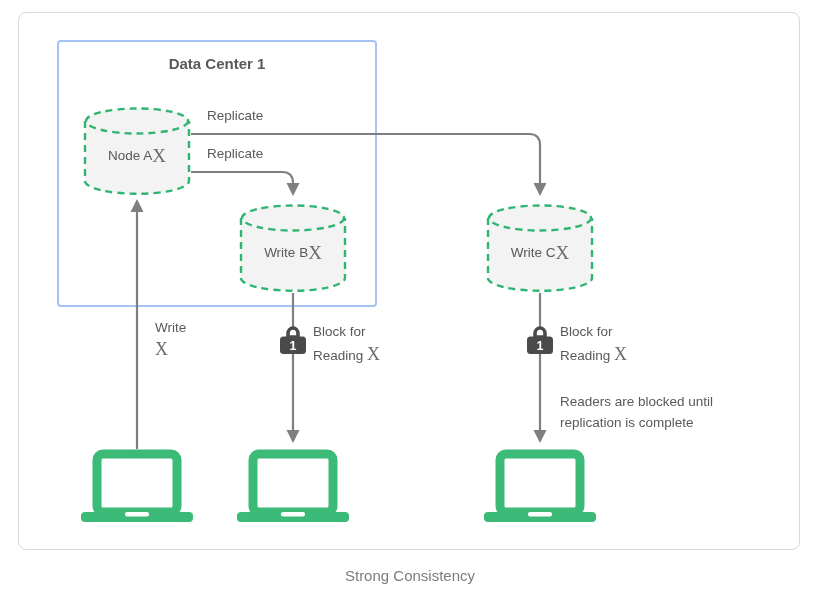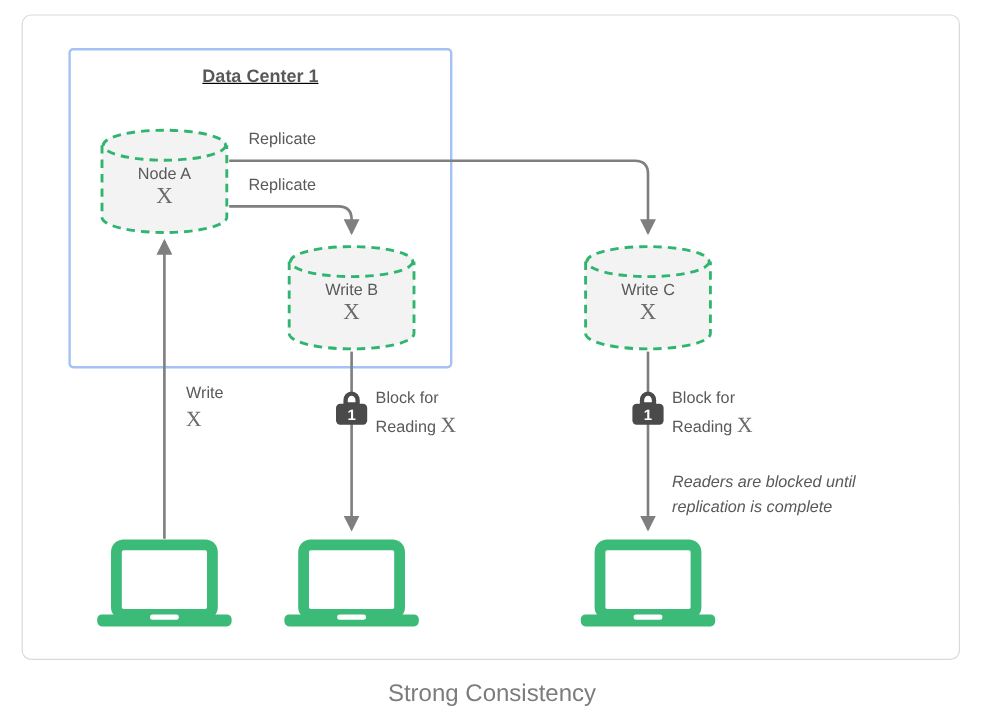--- a/index.html
+++ b/index.html
@@ -1,39 +1,39 @@
 <!DOCTYPE html>
 <html><head>
 <meta charset="utf-8">
 <style>
   html,body{margin:0;padding:0;background:#ffffff;}
   body{font-family:"Liberation Sans", sans-serif;}
   .page{position:relative;width:820px;height:597px;background:#ffffff;overflow:hidden;}
   .outer{position:absolute;left:18px;top:12px;width:780px;height:536px;
          border:1px solid #d9d9d9;border-radius:8px;background:#ffffff;}
-  .dcbox{position:absolute;border:2px solid #a4c2f4;border-radius:4px;background:#ffffff;z-index:1;text-decoration:underline;}
+  .dcbox{position:absolute;border:2px solid #a4c2f4;border-radius:4px;background:#ffffff;z-index:1;}
   .dcbox .dctitle{margin-top:13px;text-align:center;font-size:15px;font-weight:bold;color:#595959;}
   .dc1{left:57px;top:40px;width:316px;height:263px;}
   .dc2{left:445px;top:40px;width:315px;height:263px;}
   .node{position:absolute;width:108px;height:90px;z-index:2;}
   .node svg{position:absolute;left:0;top:0;}
   .nodetext{position:absolute;left:0;top:0;width:100%;height:100%;
-            display:flex;flex-direction:column;align-items:center;justify-content:center;
+            display:flex;align-items:center;justify-content:center;
             padding-top:10px;box-sizing:border-box;z-index:2;}
   .nodelabel{font-size:13.5px;color:#595959;line-height:16px;}
   .nodevalue{font-family:"Liberation Serif", serif;font-size:19px;color:#6b6b6b;line-height:22px;}
   .arrows{position:absolute;left:0;top:0;width:820px;height:597px;z-index:3;pointer-events:none;}
   .lbl{position:absolute;font-size:13.5px;color:#595959;z-index:4;white-space:nowrap;}
   .serifx{font-family:"Liberation Serif", serif;font-size:18px;color:#6b6b6b;}
   .blocktext{line-height:22px;}
   .note{position:absolute;font-size:13.5px;color:#595959;line-height:21px;width:205px;white-space:normal;z-index:4;}
   .lock{position:absolute;z-index:5;}
   .laptop{position:absolute;z-index:2;}
   .caption{position:absolute;left:0;top:567px;width:820px;text-align:center;
-           font-size:20px;color:#7c7c7c;z-index:1;}
+           font-size:15px;color:#7c7c7c;z-index:1;}
 </style>
 </head>
 <body>
 
 <div class="page">
   <div class="outer"></div>
 
   <div class="dcbox dc1">
     <div class="dctitle">Data Center 1</div>
   </div>
@@ -108,21 +108,21 @@
     <path d="M9,12 V8.5 a5,5.5 0 0 1 10,0 V12 z" fill="#ffffff" stroke="#4a4a4a" stroke-width="3.6"></path>
     <rect x="1" y="11.5" width="26" height="17.5" rx="3.5" fill="#4a4a4a"></rect>
     <text x="14" y="25" text-anchor="middle" font-size="12.5" font-weight="bold" fill="#ffffff" font-family="Liberation Sans, sans-serif">1</text>
   </svg>
   <div class="lbl blocktext" style="left:560px;top:321px;">
     <span>Block for</span><br>
     <span>Reading</span>
     <span class="serifx">X</span>
   </div>
 
-  <div class="note" style="left:560px;top:391px;font-style:italic;">Readers are blocked until replication is complete</div>
+  <div class="note" style="left:560px;top:391px;">Readers are blocked until replication is complete</div>
 
   <svg class="laptop" style="left:75px;top:448px;" width="124" height="76" viewBox="0 0 124 76">
     <rect x="22" y="6" width="80" height="58" rx="6" fill="#ffffff" stroke="#3cba78" stroke-width="9"></rect>
     <rect x="6" y="64" width="112" height="10" rx="4" fill="#3cba78"></rect>
     <rect x="50" y="64" width="24" height="4.5" rx="2" fill="#ffffff"></rect>
   </svg>
   <svg class="laptop" style="left:231px;top:448px;" width="124" height="76" viewBox="0 0 124 76">
     <rect x="22" y="6" width="80" height="58" rx="6" fill="#ffffff" stroke="#3cba78" stroke-width="9"></rect>
     <rect x="6" y="64" width="112" height="10" rx="4" fill="#3cba78"></rect>
     <rect x="50" y="64" width="24" height="4.5" rx="2" fill="#ffffff"></rect>

